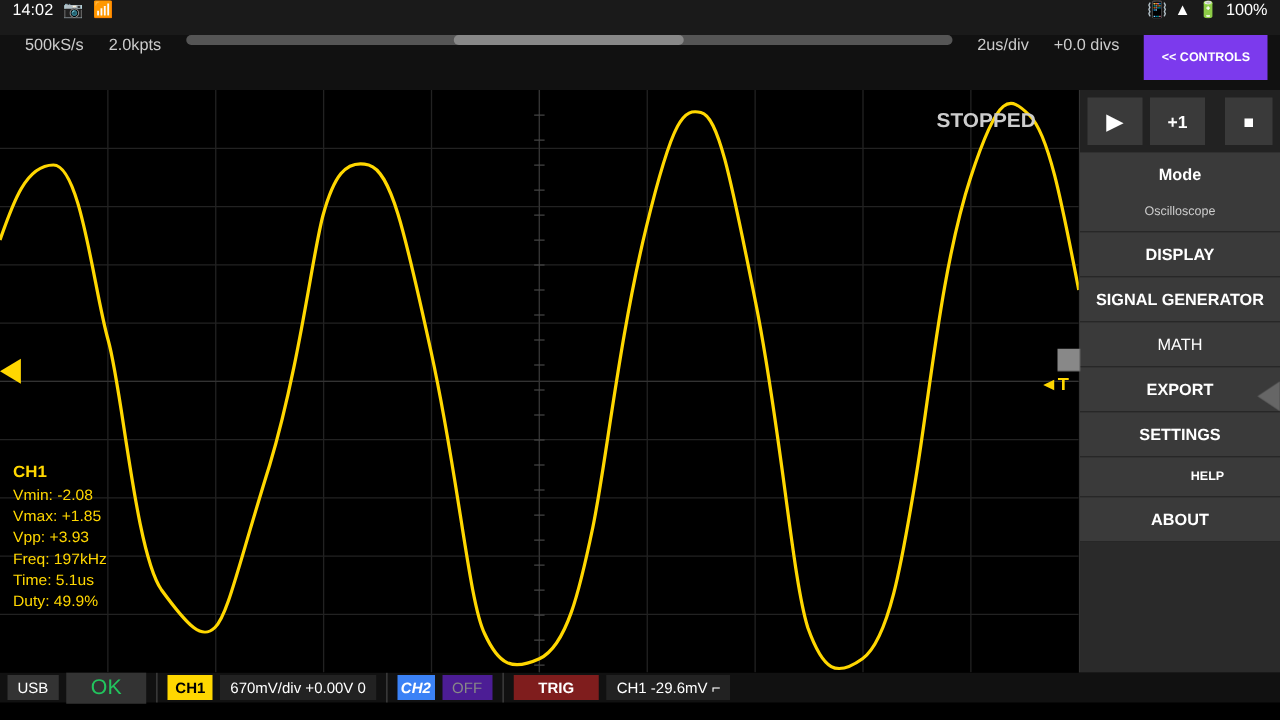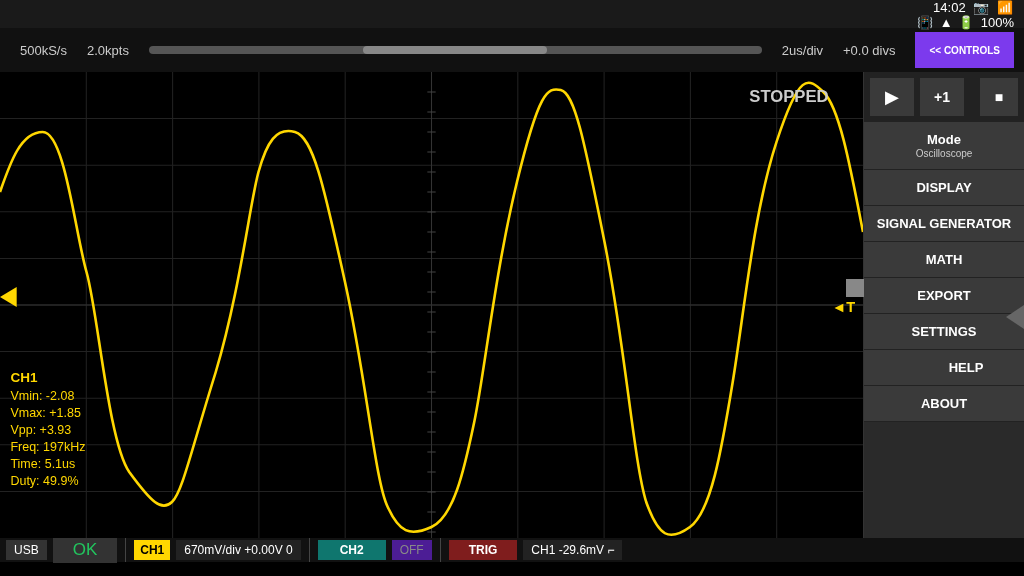--- a/index.html
+++ b/index.html
@@ -11,37 +11,36 @@
       overflow: hidden;
       color: #fff;
     }
 
     
     #status-bar {
       width: 100%;
       height: 28px;
       background: #1a1a1a;
       display: flex;
-      align-items: flex-end;
+      align-items: flex-start;
       padding: 0 10px;
       font-size: 13px;
       color: #fff;
       justify-content: space-between;
-      flex-direction: column;
     }
     .status-left { display: flex; align-items: center; gap: 8px; }
     .status-right { display: flex; align-items: center; gap: 6px; font-size: 13px; }
 
     
     #top-bar {
       width: 100%;
       height: 44px;
       background: #111;
       display: flex;
-      align-items: center;
+      align-items: flex-start;
       padding: 0 10px;
       gap: 0;
     }
     .top-bar-item {
       color: #ccc;
       font-size: 13px;
       padding: 0 10px;
       white-space: nowrap;
     }
     .slider-container {
@@ -161,20 +160,21 @@
       color: #fff;
       font-size: 13px;
       font-weight: bold;
       width: 100%;
       padding: 10px 8px;
       cursor: pointer;
       text-align: center;
       display: flex;
       flex-direction: column;
       align-items: center;
+      gap: 16px;
     }
     .rp-menu-item .sub-label {
       font-size: 10px;
       font-weight: normal;
       color: #ccc;
       margin-top: 1px;
     }
 
     
     #bottom-bar {
@@ -205,25 +205,26 @@
       font-size: 12px;
       font-weight: bold;
     }
     .bb-ch1-info {
       background: #222;
       color: #fff;
       padding: 3px 8px;
       font-size: 12px;
     }
     .bb-ch2 {
-      background: #0f766e;
-      color: #fff;
-      padding: 3px 22px;
-      font-size: 12px;
-      font-weight: bold;
+      background: #3b82f6;
+      color: #fff;
+      padding: 3px 3px;
+      font-size: 12px;
+      font-weight: bold;
+      font-style: italic;
     }
     .bb-ch2-off {
       background: #4c1d95;
       color: #888;
       padding: 3px 8px;
       font-size: 12px;
     }
     .bb-trig {
       background: #7f1d1d;
       color: #fff;
@@ -390,30 +391,30 @@
           <span class="sub-label">Oscilloscope</span>
         </button>
         <button class="rp-menu-item">
           <span style="font-size:13px;font-weight:bold;">DISPLAY</span>
         </button>
         <button class="rp-menu-item">
           <span style="font-size:13px;font-weight:bold;">SIGNAL
 GENERATOR</span>
         </button>
         <button class="rp-menu-item">
-          <span style="font-size:13px;font-weight:bold;">MATH</span>
+          <span style="font-size:13px;font-weight:normal;">MATH</span>
         </button>
         <button class="rp-menu-item">
           <span style="font-size:13px;font-weight:bold;">EXPORT</span>
         </button>
         <button class="rp-menu-item">
           <span style="font-size:13px;font-weight:bold;">SETTINGS</span>
         </button>
         <button class="rp-menu-item">
-          <span style="font-size:13px;font-weight:bold;margin-left:44px;">HELP</span>
+          <span style="font-size:10px;font-weight:bold;margin-left:44px;">HELP</span>
         </button>
         <button class="rp-menu-item">
           <span style="font-size:13px;font-weight:bold;">ABOUT</span>
         </button>
       </div>
   </div>
 
 </div>
 
 <div style="position:fixed; right:160px; top:50%; transform:translateY(-50%); z-index:10;">

